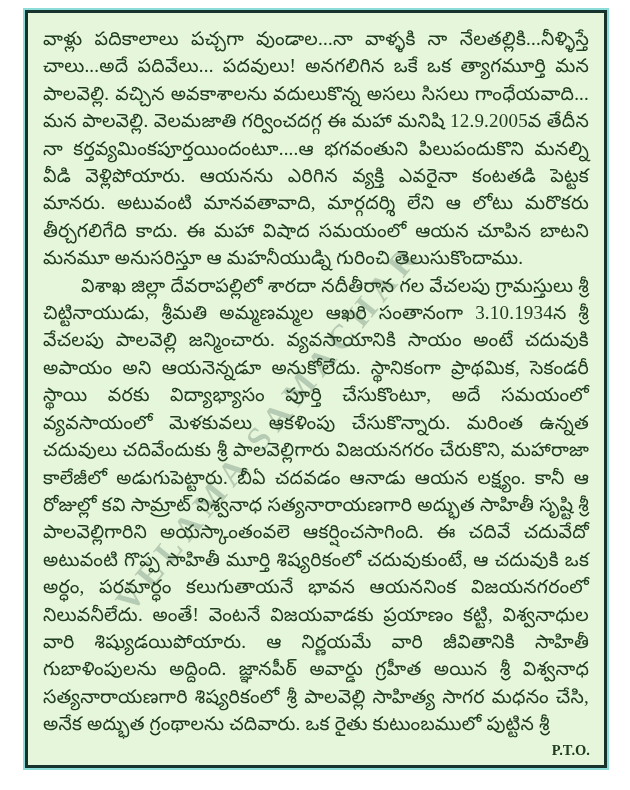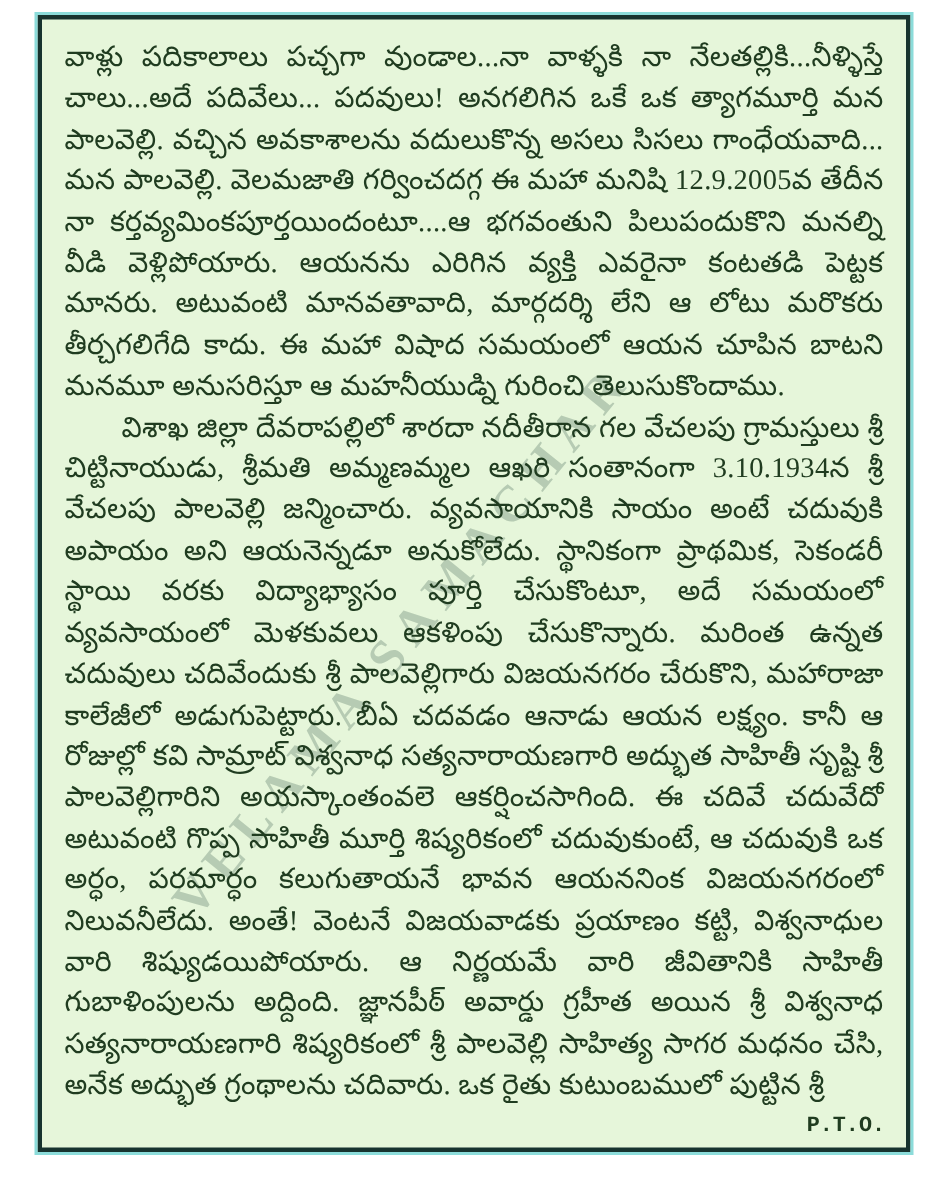--- a/index.html
+++ b/index.html
@@ -48,21 +48,21 @@
     white-space:nowrap;
     pointer-events:none;
     user-select:none;
   }
   .pto{
     position:absolute;z-index:3;
     right:14px;bottom:6px;
     font-weight:bold;
     font-size:14.5px;
     color:var(--text-color);
-    font-family:Liberation Mono, monospace;
+    font-family:Liberation Serif, serif;
   }
 </style>
 </head>
 <body>
 
 <div class="page">
   <div class="doc-box">
     <div class="watermark">VELAMA SAMACHAR</div>
     <div class="content">
       <p class="para">వాళ్లు పదికాలాలు పచ్చగా వుండాల...నా వాళ్ళకి నా నేలతల్లికి...నీళ్ళిస్తే చాలు...అదే పదివేలు... పదవులు! అనగలిగిన ఒకే ఒక త్యాగమూర్తి మన పాలవెల్లి. వచ్చిన అవకాశాలను వదులుకొన్న అసలు సిసలు గాంధేయవాది... మన పాలవెల్లి. వెలమజాతి గర్వించదగ్గ ఈ మహా మనిషి 12.9.2005వ తేదీన నా కర్తవ్యమింకపూర్తయిందంటూ....ఆ భగవంతుని పిలుపందుకొని మనల్ని వీడి వెళ్లిపోయారు. ఆయనను ఎరిగిన వ్యక్తి ఎవరైనా కంటతడి పెట్టక మానరు. అటువంటి మానవతావాది, మార్గదర్శి లేని ఆ లోటు మరొకరు తీర్చగలిగేది కాదు. ఈ మహా విషాద సమయంలో ఆయన చూపిన బాటని మనమూ అనుసరిస్తూ ఆ మహనీయుడ్ని గురించి తెలుసుకొందాము.</p>

